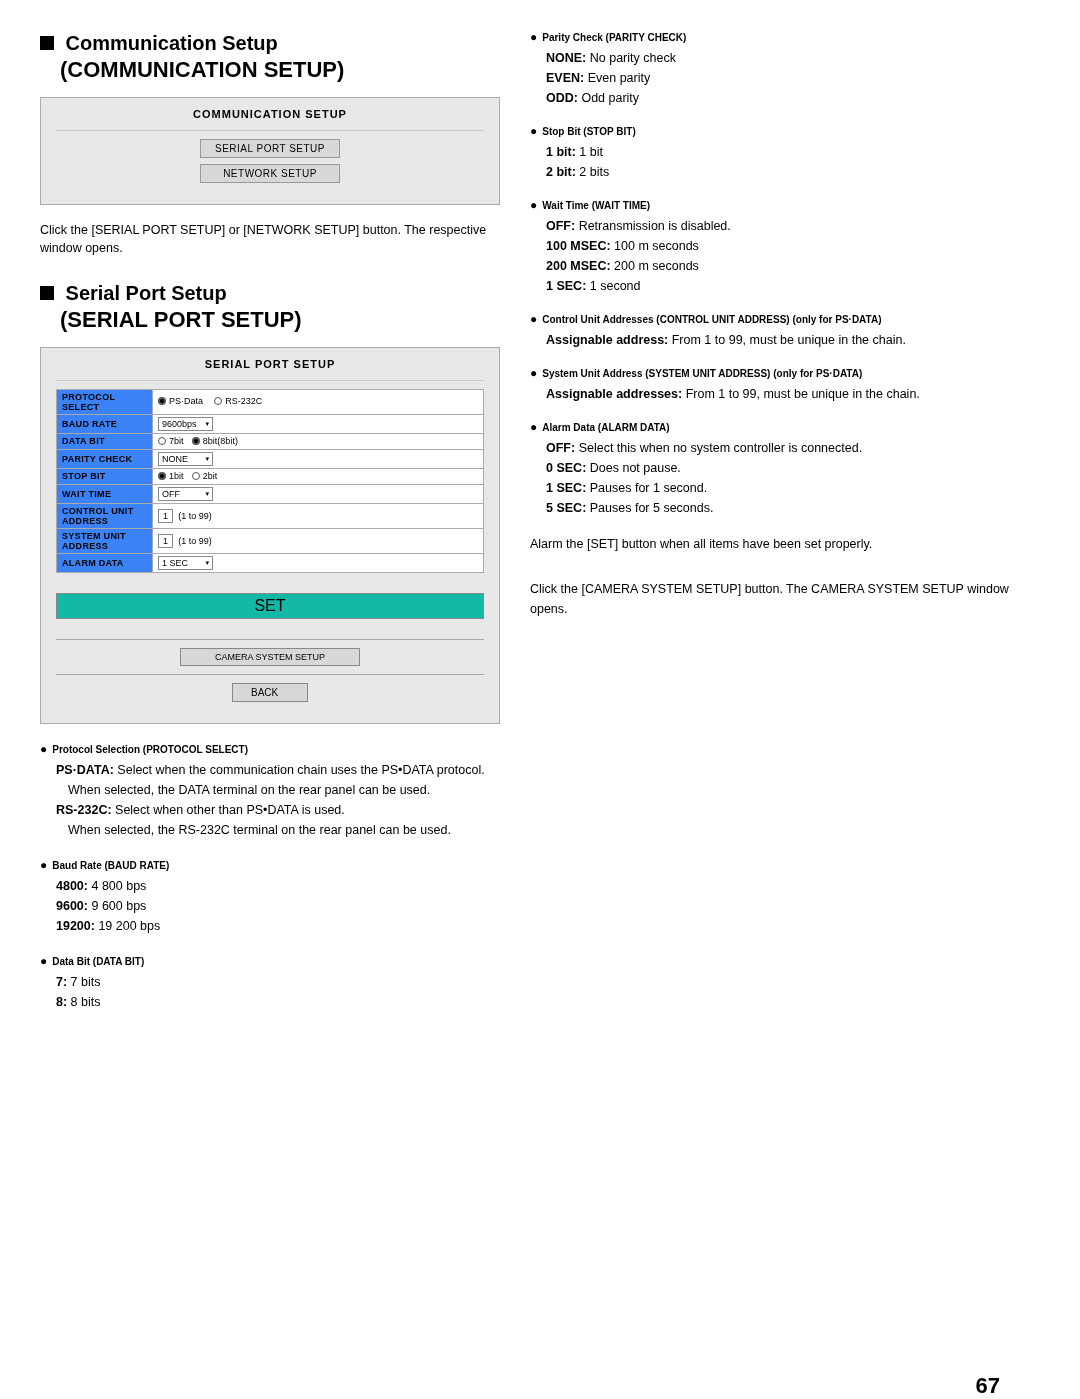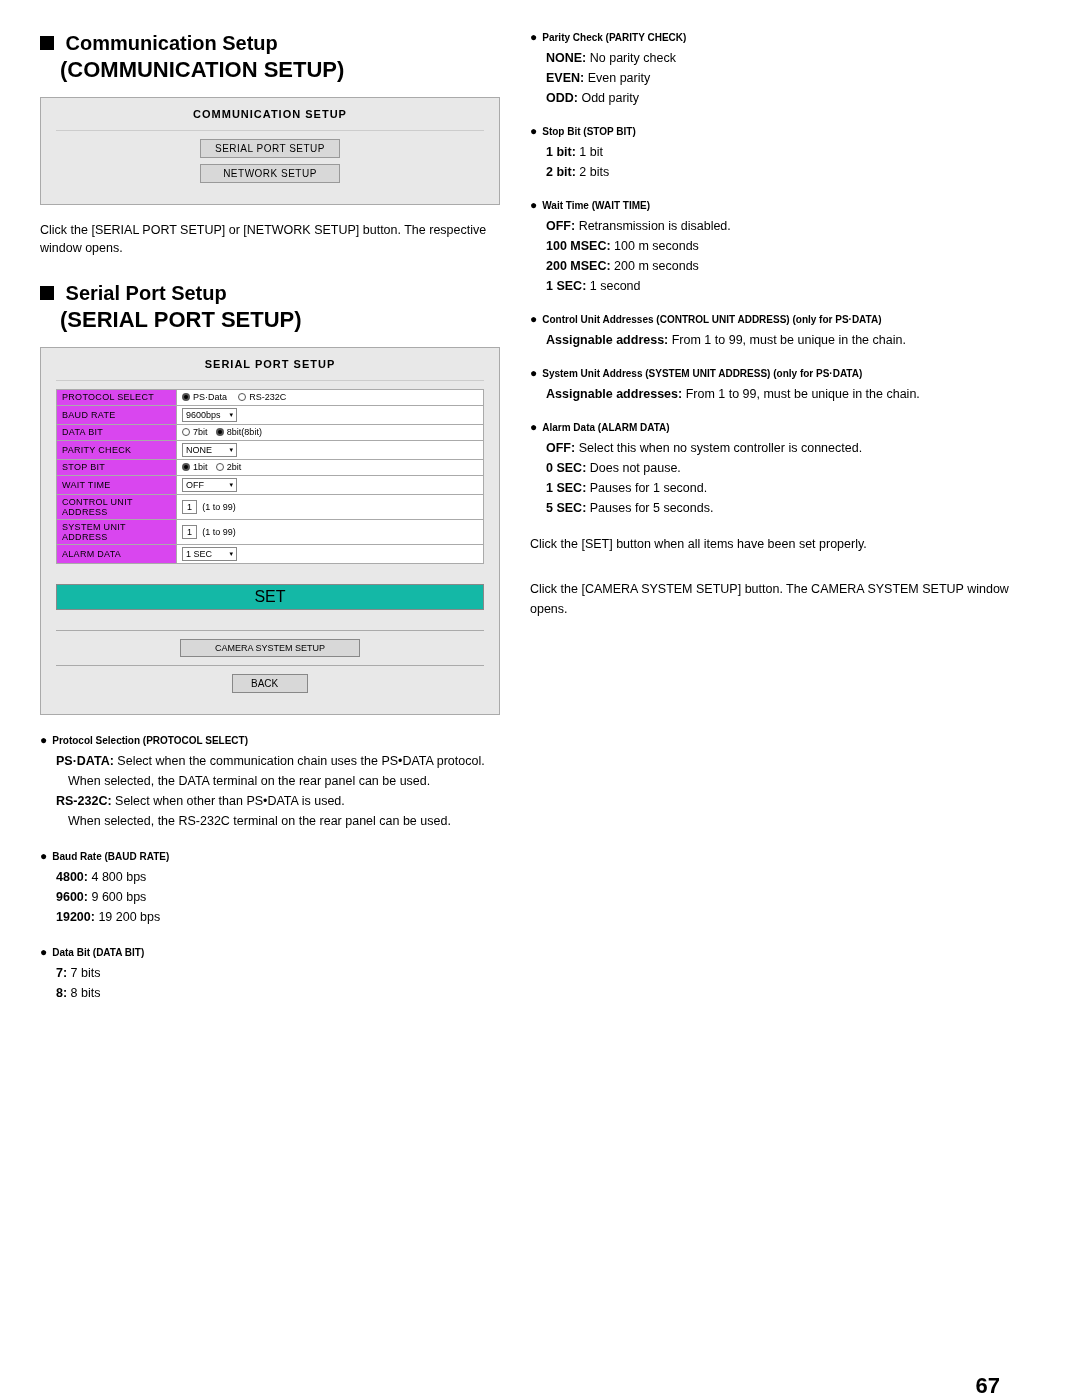--- a/index.html
+++ b/index.html
@@ -107,23 +107,23 @@
     }
 
     .serial-form-table td {
       border: 1px solid #aaa;
       padding: 2px 5px;
       background: #fff;
       vertical-align: middle;
     }
 
     .serial-form-table td:first-child {
-      background: #d946ef;
-      font-weight: normal;
-      width: 120px;
+      background: #3b82f6;
+      font-weight: bold;
+      width: 96px;
       font-size: 9px;
       letter-spacing: 0.3px;
     }
 
     .radio-inline {
       display: inline-flex;
       align-items: center;
       gap: 3px;
       font-size: 9px;
     }
@@ -470,21 +470,21 @@
       <div class="bullet-heading">Alarm Data (ALARM DATA)</div>
       <div class="bullet-content">
         <div><span class="term">OFF:</span> Select this when no system controller is connected.</div>
         <div><span class="term">0 SEC:</span> Does not pause.</div>
         <div><span class="term">1 SEC:</span> Pauses for 1 second.</div>
         <div><span class="term">5 SEC:</span> Pauses for 5 seconds.</div>
       </div>
     </div>
 
     
-    <p class="bottom-note">Click the [SET] button when all items have been set properly.</p>
+    <p class="bottom-note">Alarm the [SET] button when all items have been set properly.</p>
     <br>
     <p class="bottom-note">Click the [CAMERA SYSTEM SETUP] button. The CAMERA SYSTEM SETUP window opens.</p>
 
   </div>
 
 </div>
 
 <div class="page-number">67</div>
 
 </div>

